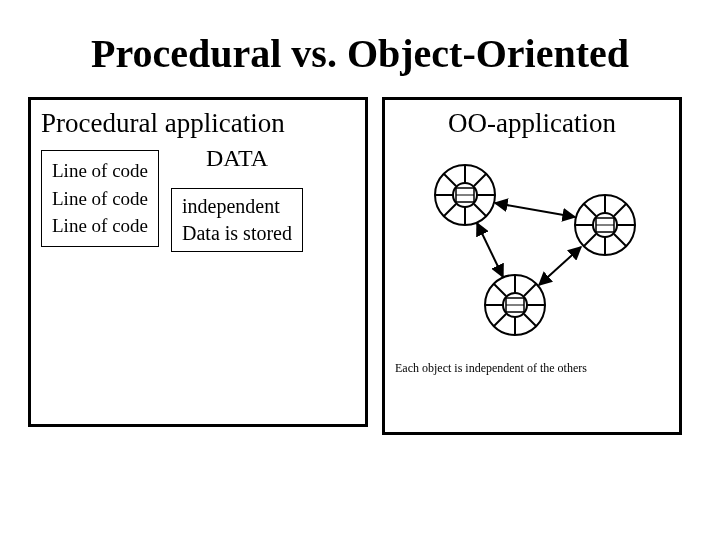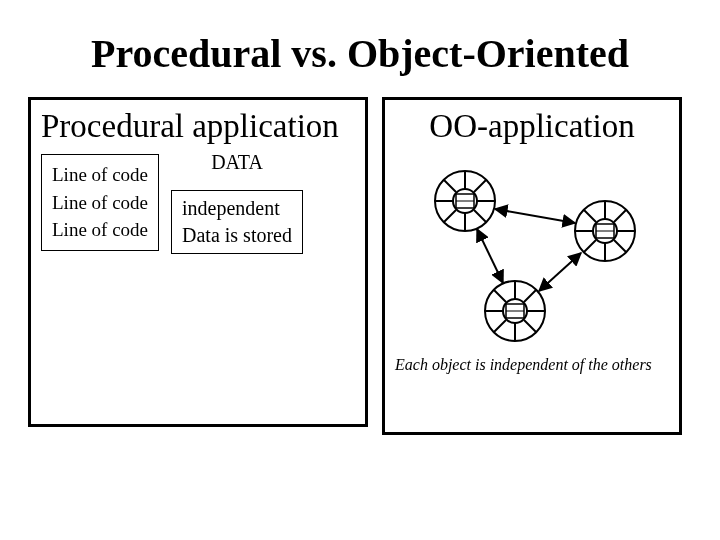--- a/index.html
+++ b/index.html
@@ -31,21 +31,21 @@
   }
   .panel-left {
     width: 340px;
     height: 330px;
   }
   .panel-right {
     width: 300px;
     height: 338px;
   }
   .panel-heading {
-    font-size: 33px;
+    font-size: 27px;
     margin: 0 0 6px 0;
     text-align: left;
   }
   .panel-right .panel-heading {
     text-align: center;
   }
   .proc-body {
     display: flex;
     align-items: center;
     gap: 12px;
@@ -56,40 +56,39 @@
     padding: 6px 10px;
     font-size: 19px;
     line-height: 1.45;
   }
   .data-stack {
     display: flex;
     flex-direction: column;
     align-items: center;
   }
   .data-label {
-    font-size: 20px;
+    font-size: 24px;
     margin-bottom: 16px;
   }
   .data-box {
     border: 1.5px solid #000;
     padding: 4px 10px;
     font-size: 20px;
     line-height: 1.35;
     text-align: left;
   }
   .oo-diagram {
     position: relative;
     height: 200px;
     margin-top: 4px;
   }
   .caption {
-    font-size: 16px;
+    font-size: 12px;
     line-height: 1.25;
-    margin-top: 4px;
-    font-style: italic;
+    margin-top: 16px;
   }
   svg { display: block; }
 </style>
 </head>
 <body>
 
 <div class="slide">
   <h1 class="title">Procedural vs. Object-Oriented</h1>
 
   <div class="panels">

